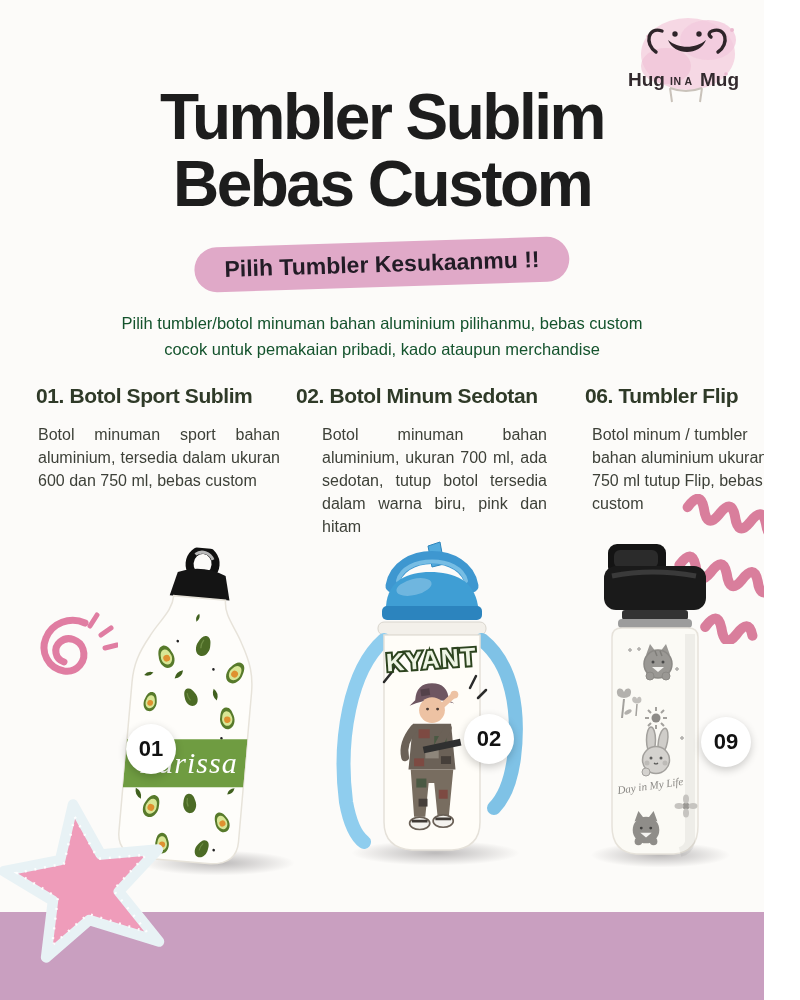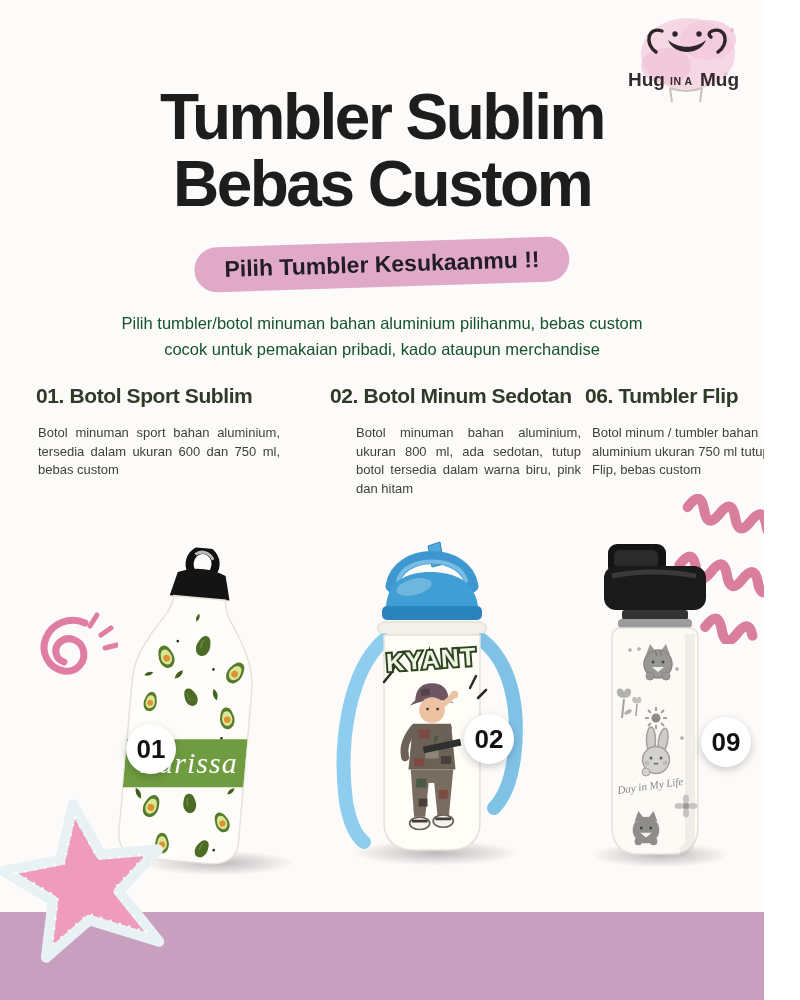--- a/index.html
+++ b/index.html
@@ -24,46 +24,46 @@
     position:absolute;top:310px;left:0;width:100%;text-align:center;
     font-size:16.5px;line-height:1.58;color:#14532d;z-index:4;
   }
   
   .col{position:absolute;top:384px;z-index:4;}
   .col h2{
     margin:0;font-size:21px;font-weight:bold;letter-spacing:-0.4px;
     color:#2f3a28;white-space:nowrap;
   }
   .col p{
-    margin:16px 0 0 0;font-size:13px;line-height:1.43;color:#3d4038;
+    margin:16px 0 0 0;font-size:16px;line-height:1.43;color:#3d4038;
   }
   .col-1{left:36px;width:250px;}
   .col-1 p{width:242px;text-align:justify;margin-left:2px;}
-  .col-2{left:296px;width:268px;margin-left:34px;}
+  .col-2{left:296px;width:268px;}
   .col-2 p{width:225px;text-align:justify;margin-left:26px;}
   .col-3{left:585px;width:200px;}
   .col-3 p{width:190px;margin-left:7px;}
   
   .band{position:absolute;left:0;top:912px;width:800px;height:88px;background:#c99fc0;z-index:1;}
   .shadow{position:absolute;height:26px;z-index:2;
     background:radial-gradient(ellipse at center, rgba(40,35,40,.30) 0%, rgba(40,35,40,0) 68%);}
   .shadow-1{left:138px;top:850px;width:160px;}
   .shadow-2{left:348px;top:840px;width:175px;}
   .shadow-3{left:588px;top:842px;width:145px;}
   
   .bottle{position:absolute;z-index:3;}
   .bottle-1{left:106px;top:548px;transform:rotate(5deg);}
   .bottle-2{left:334px;top:540px;}
   .bottle-3{left:592px;top:542px;}
   
   .num-badge{
     position:absolute;width:50px;height:50px;border-radius:50%;
     background:#fff;box-shadow:0 3px 8px rgba(0,0,0,.20);
     display:flex;align-items:center;justify-content:center;
-    font-size:26px;font-weight:bold;color:#121212;z-index:6;
+    font-size:22px;font-weight:bold;color:#121212;z-index:6;
   }
   .badge-1{left:126px;top:724px;}
   .badge-2{left:464px;top:714px;}
   .badge-3{left:701px;top:717px;}
   
   .deco{position:absolute;z-index:2;}
   .spiral{left:18px;top:600px;}
   .squiggles{left:668px;top:494px;}
   .star{left:-4px;top:794px;transform:rotate(-8deg);z-index:3;}
 </style>
@@ -107,21 +107,21 @@
     <div>Pilih tumbler/botol minuman bahan aluminium pilihanmu, bebas custom</div>
     <div>cocok untuk pemakaian pribadi, kado ataupun merchandise</div>
   </div>
 
   <article class="col col-1">
     <h2><span>01.</span> <span>Botol Sport Sublim</span></h2>
     <p>Botol minuman sport bahan aluminium, tersedia dalam ukuran 600 dan 750 ml, bebas custom</p>
   </article>
   <article class="col col-2">
     <h2><span>02.</span> <span>Botol Minum Sedotan</span></h2>
-    <p>Botol minuman bahan aluminium, ukuran 800 ml, ada sedotan, tutup botol tersedia dalam warna biru, pink dan hitam</p>
+    <p>Botol minuman bahan aluminium, ukuran 700 ml, ada sedotan, tutup botol tersedia dalam warna biru, pink dan hitam</p>
   </article>
   <article class="col col-3">
     <h2><span>06.</span> <span>Tumbler Flip</span></h2>
     <p>Botol minum / tumbler bahan aluminium ukuran 750 ml tutup Flip, bebas custom</p>
   </article>
 
   <div class="band"></div>
   <div class="shadow shadow-1"></div>
   <div class="shadow shadow-2"></div>
   <div class="shadow shadow-3"></div>

